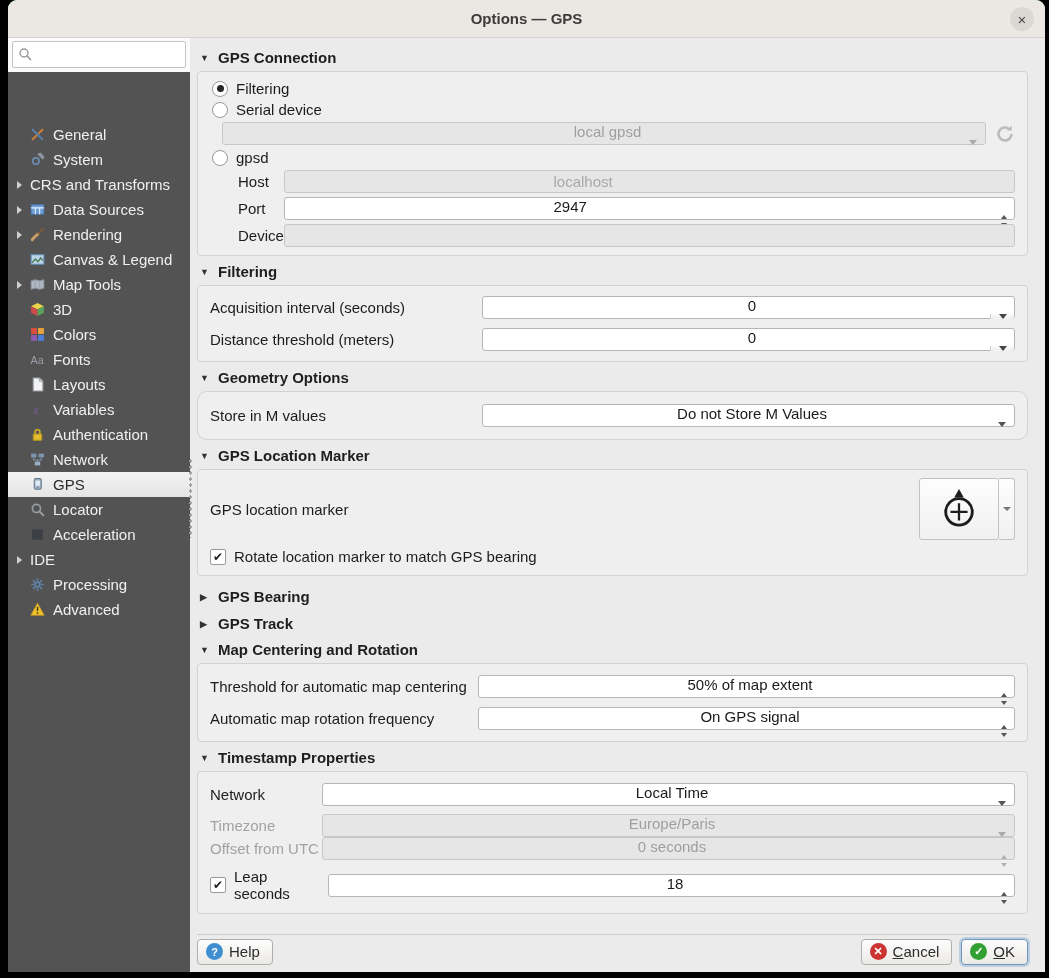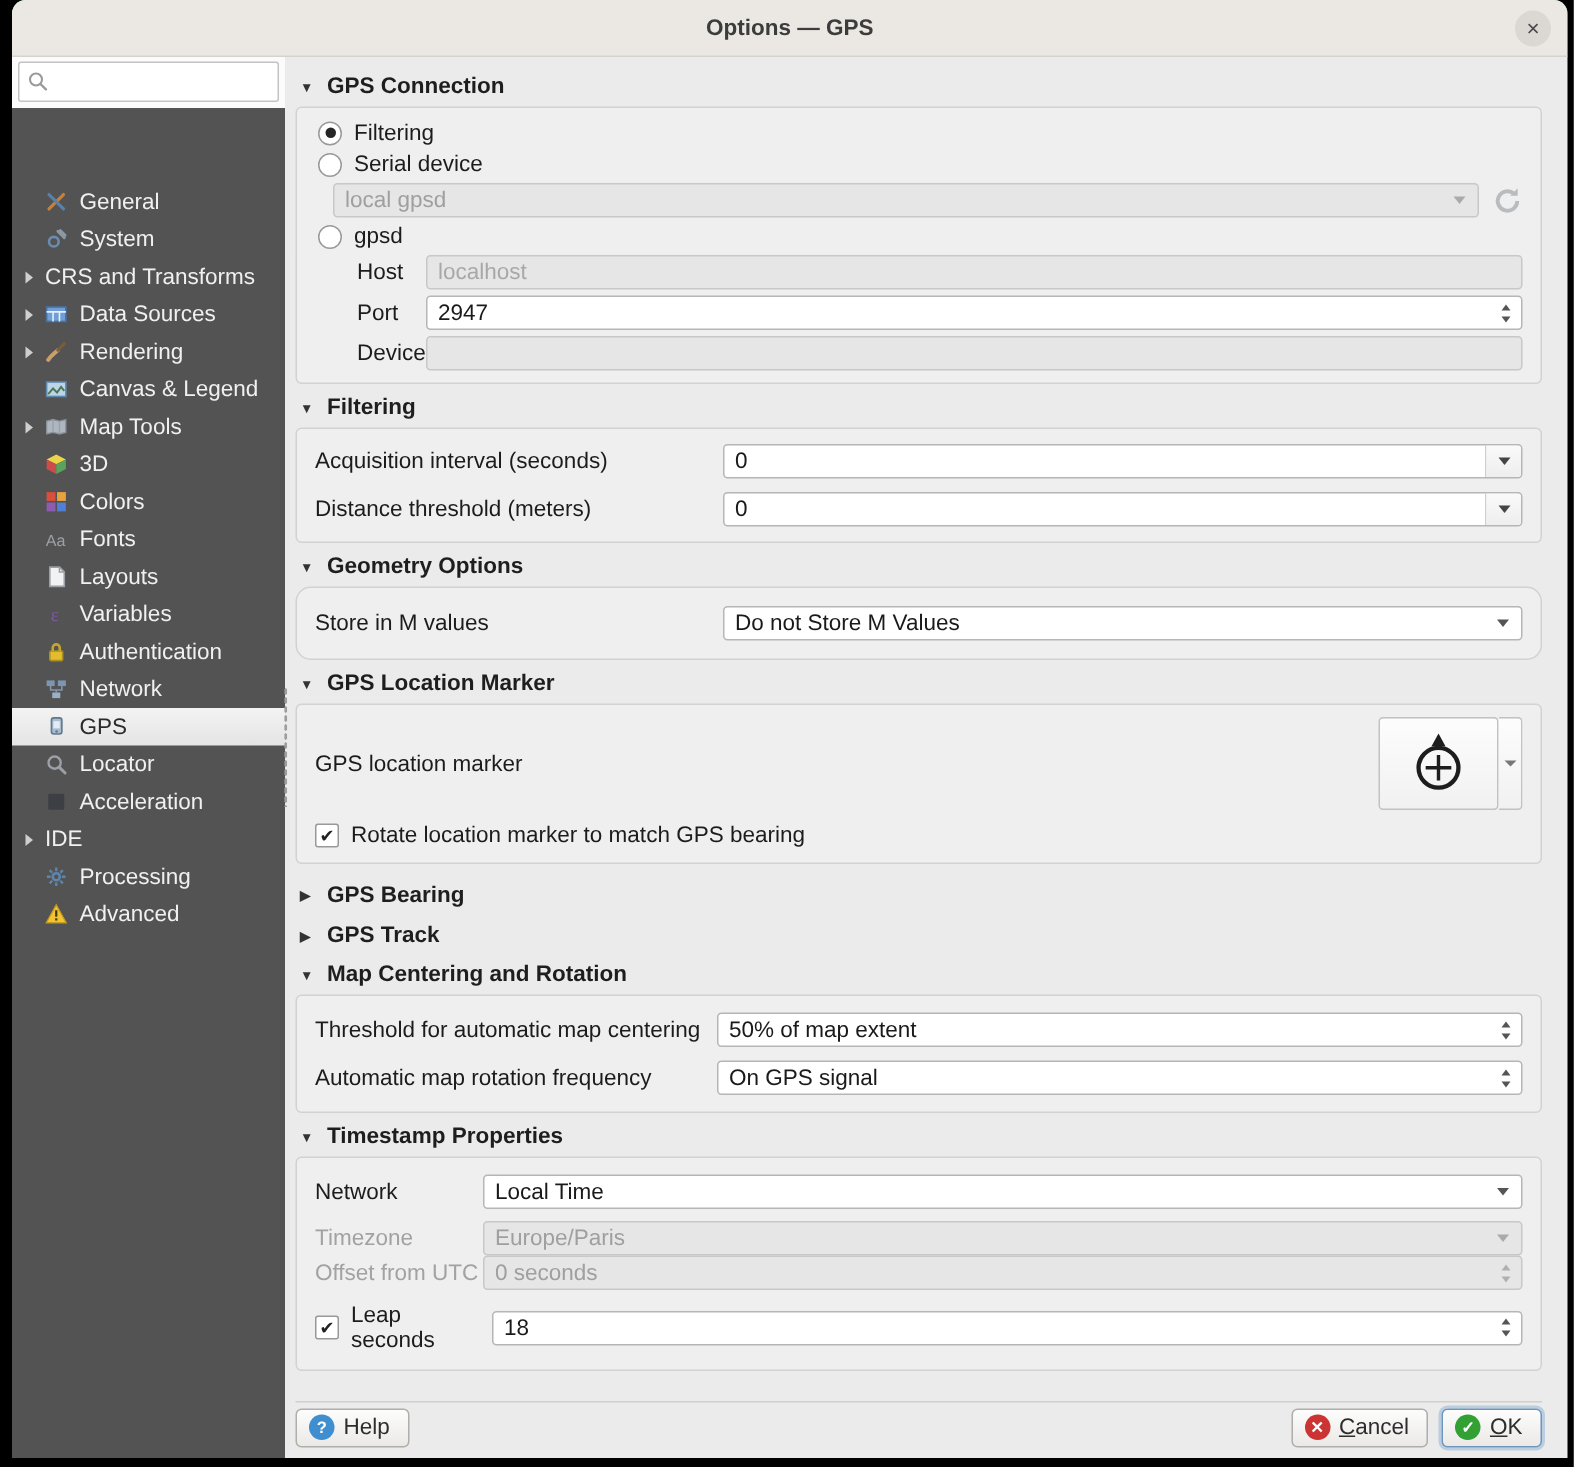--- a/index.html
+++ b/index.html
@@ -48,21 +48,21 @@
   .flabel.dis { color:#a2a2a2; }
   
   .radio { width:16px; height:16px; border:1px solid #999; border-radius:50%; background:#fff;
            margin-right:8px; display:flex; align-items:center; justify-content:center; flex:0 0 16px; }
   .radio.checked::after { content:""; width:7px; height:7px; border-radius:50%; background:#262626; }
   .checkbox { width:16px; height:16px; border:1px solid #999; border-radius:2px; background:#fff;
               margin-right:8px; display:flex; align-items:center; justify-content:center;
               font-size:12px; color:#222; flex:0 0 16px; }
   
   .field { height:23px; border:1px solid #b6b6b6; border-radius:3px; background:#fff;
-           display:flex; align-items:center; font-size:15px; color:#1a1a1a; }
+           display:flex; align-items:center; font-size:15px; color:#1a1a1a;flex-direction:column; }
   .field input { border:none; background:transparent; flex:1; font-size:15px; color:#1a1a1a;
                  padding-left:7px; outline:none; min-width:0; font-family:inherit; }
   .field input::placeholder { color:#a8a8a8; }
   .field.dis { background:#e6e6e6; border-color:#c8c8c8; color:#9f9f9f; }
   .field.dis input { color:#9f9f9f; }
   .val { padding-left:7px; white-space:nowrap; }
   .combo-arrow { margin-left:auto; margin-right:8px; border-left:4.5px solid transparent;
                  border-right:4.5px solid transparent; border-top:5px solid #555; }
   .dis .combo-arrow { border-top-color:#aaa; }
   .arrow-btn { margin-left:auto; align-self:stretch; width:24px; border-left:1px solid #cfcfcf;

